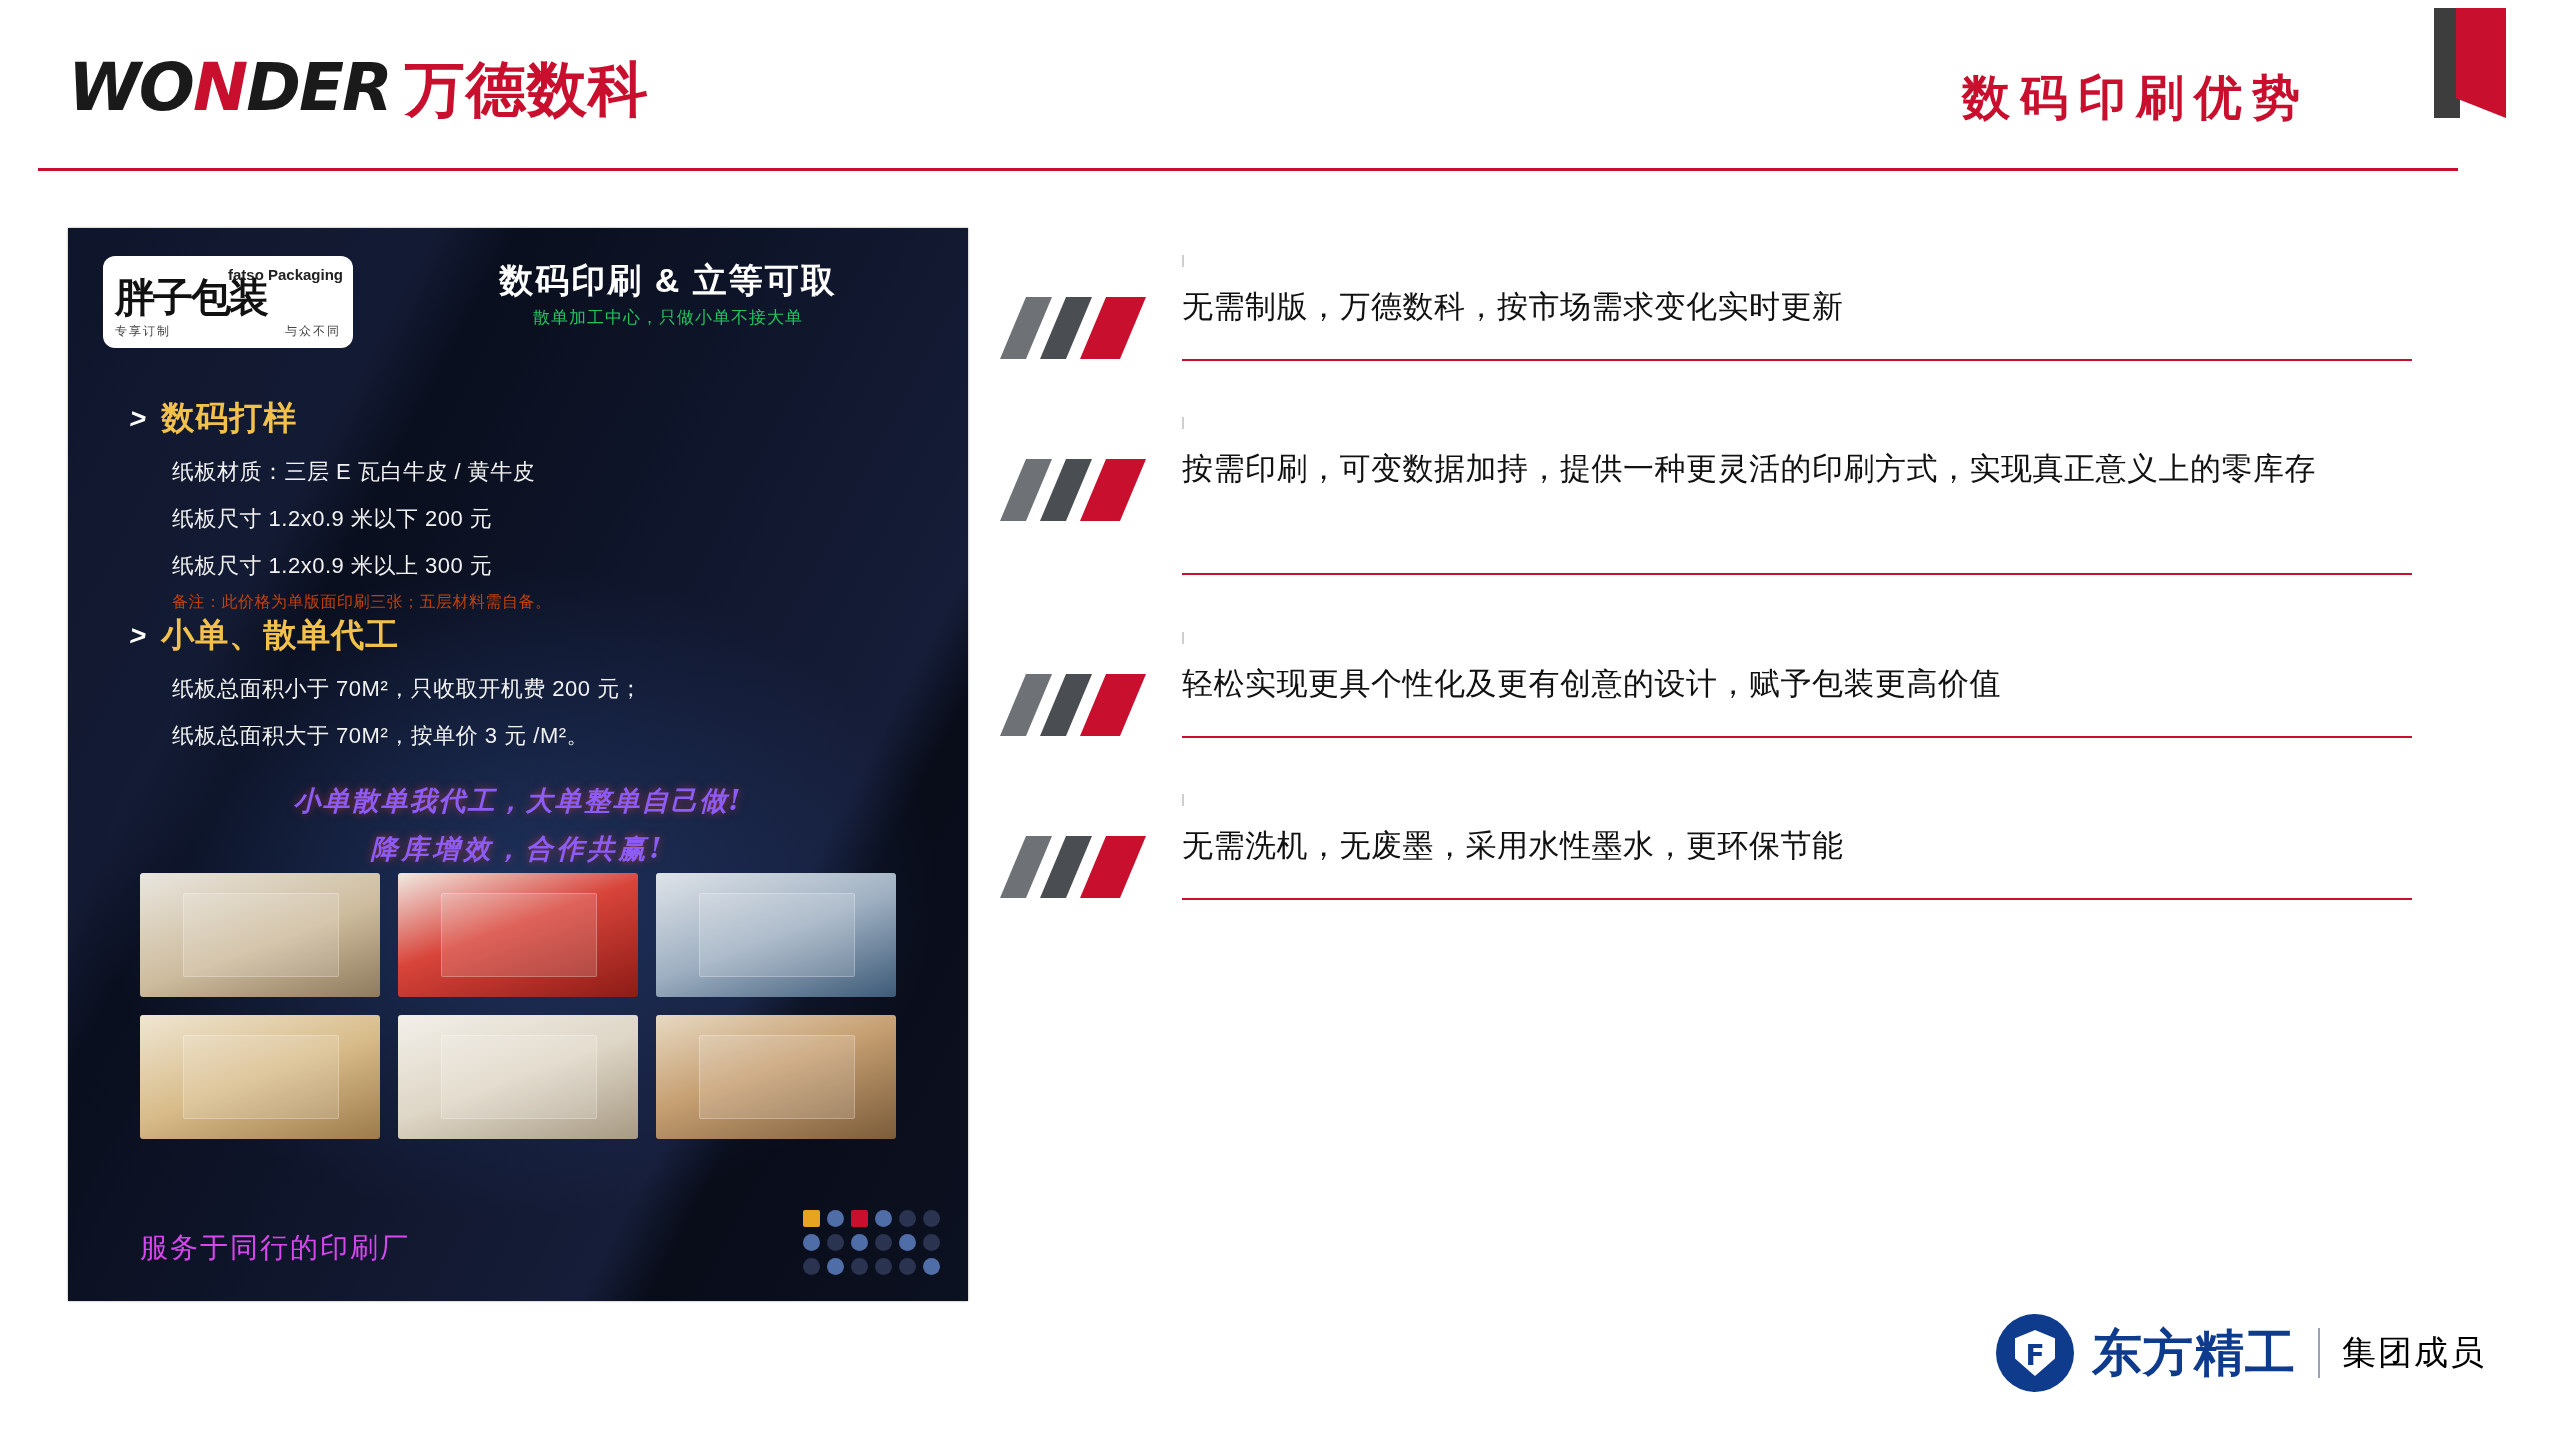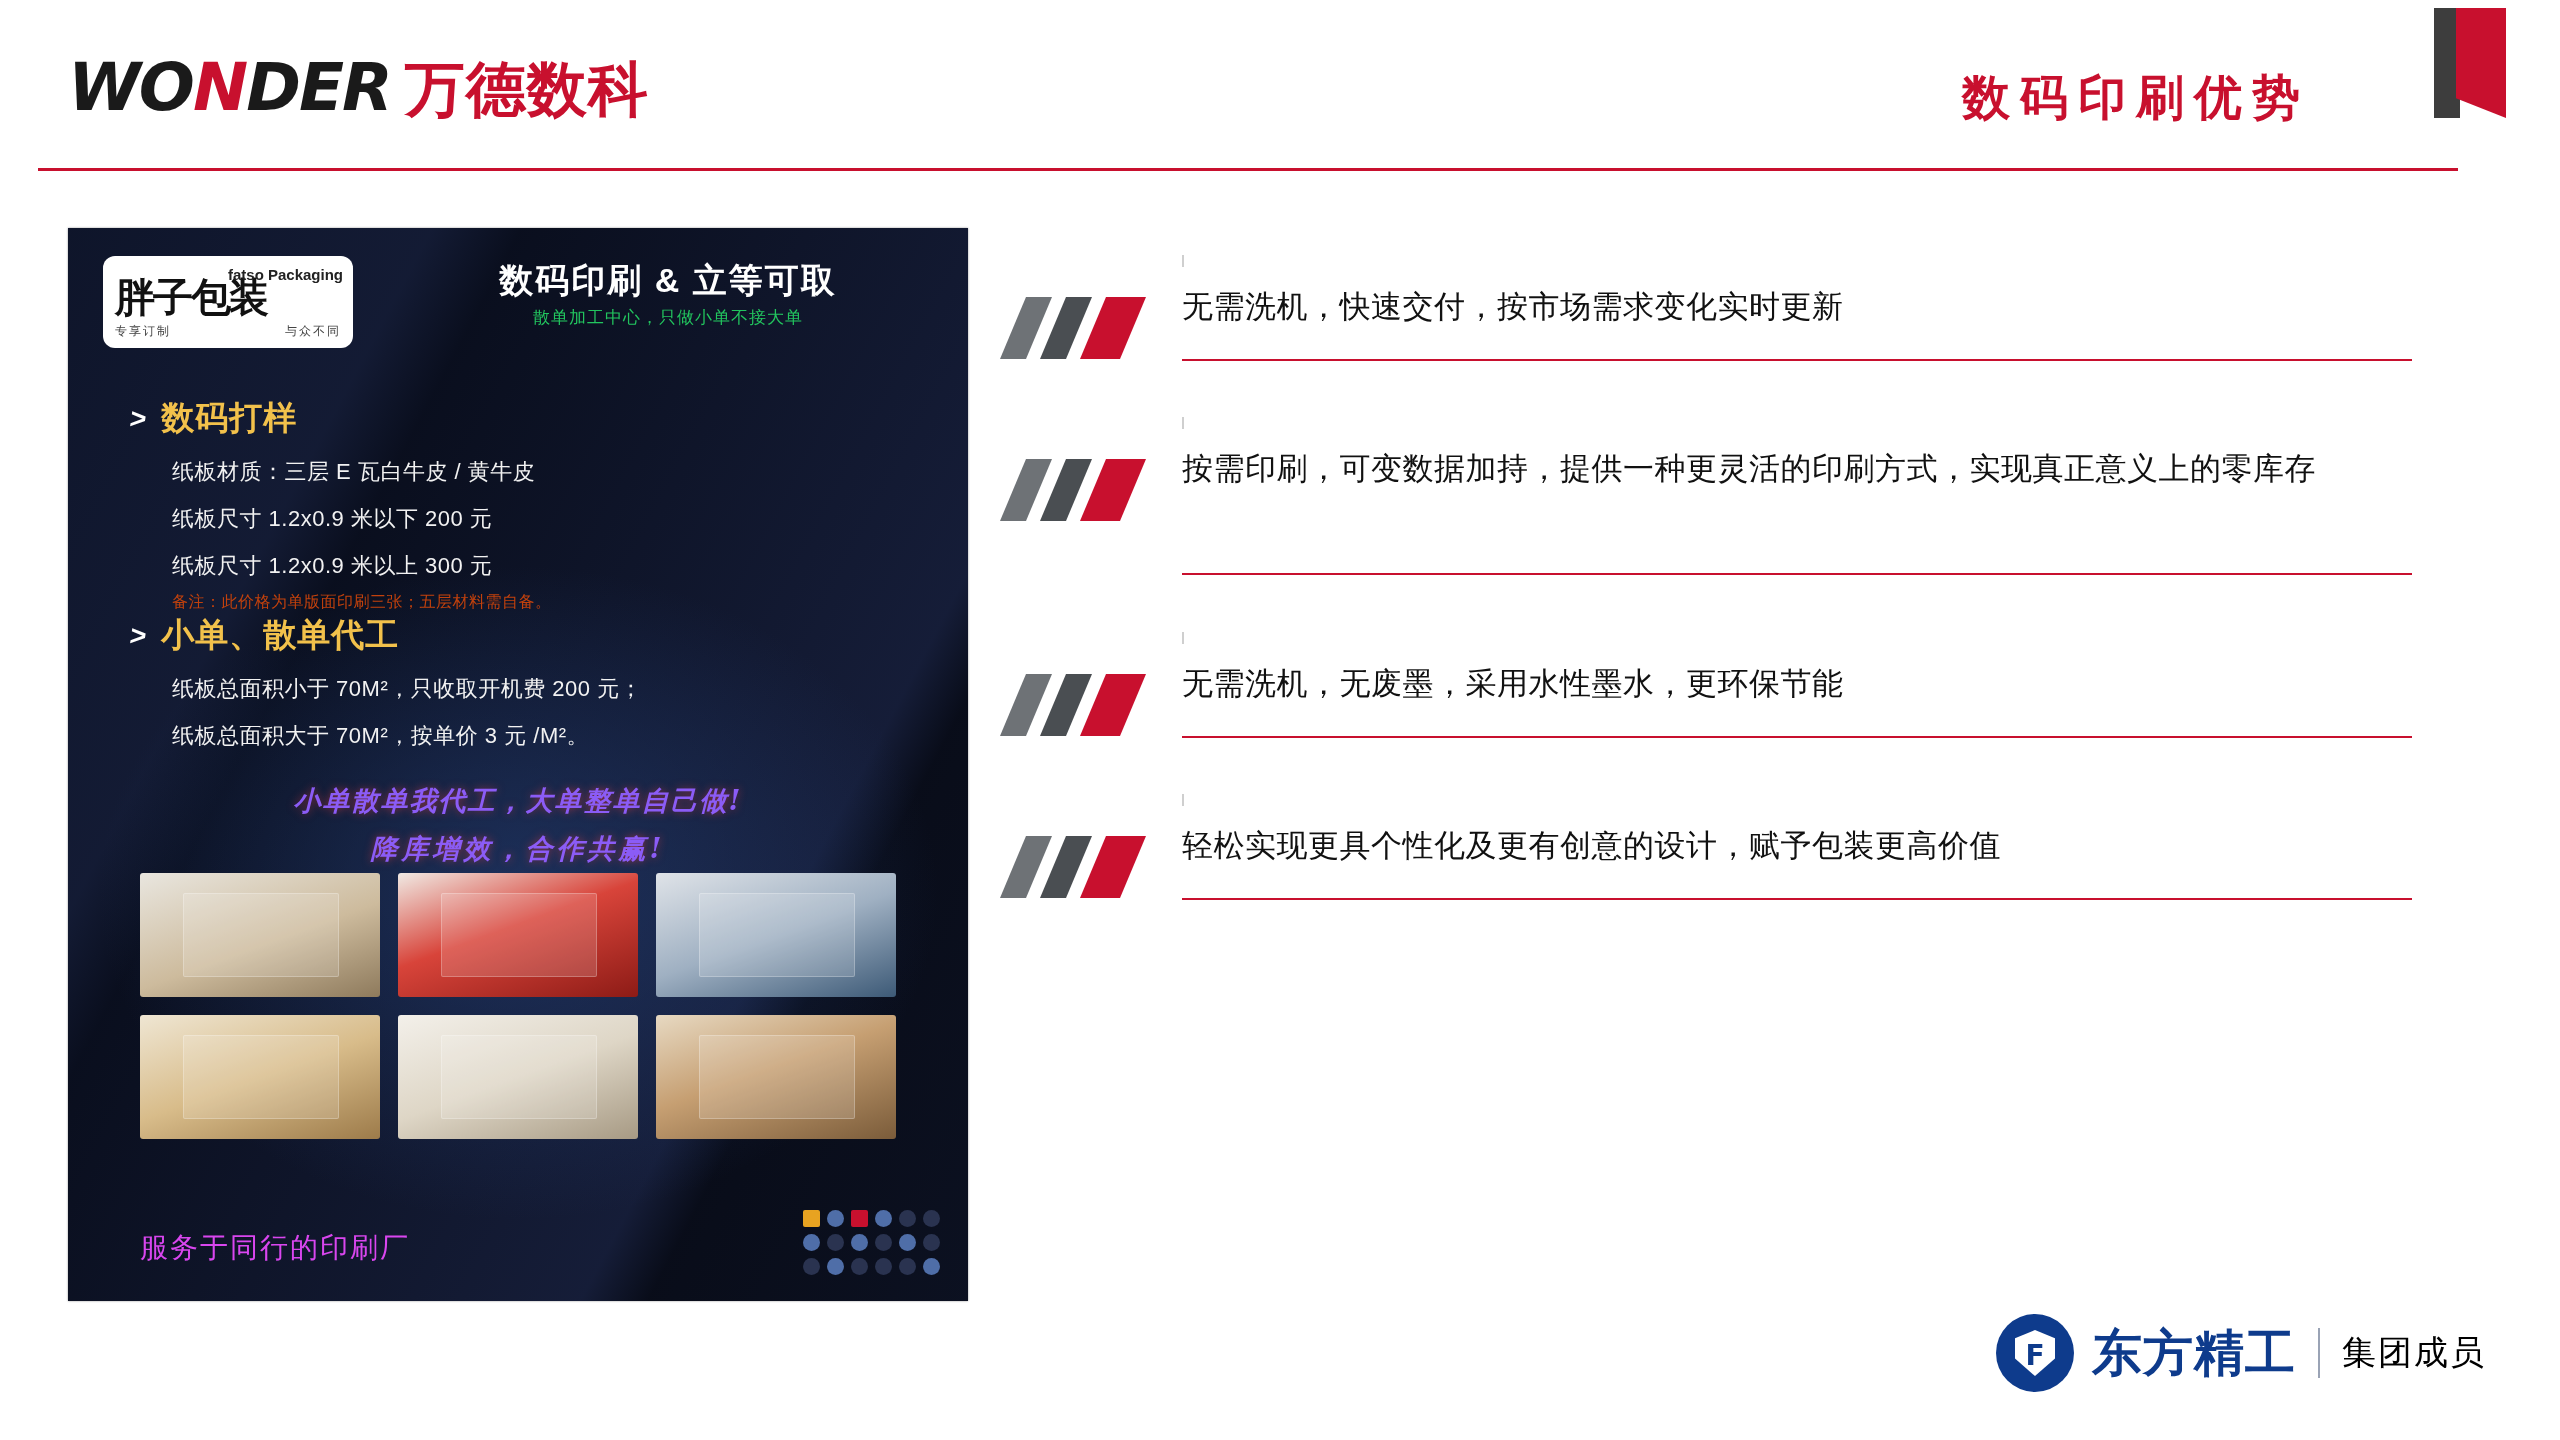--- a/index.html
+++ b/index.html
@@ -487,57 +487,57 @@
 
 <div class="bullets">
 
   <div class="bullet one">
     <div class="tick"></div>
     <div class="chev">
       <span class="c1"></span>
         <span class="c2"></span>
         <span class="c3"></span>
     </div>
-    <div class="btext">无需洗机，快速交付，按市场需求变化实时更新</div>
+    <div class="btext">无需制版，万德数科，按市场需求变化实时更新</div>
     <div class="bline"></div>
   </div>
 
   <div class="bullet two">
     <div class="tick"></div>
     <div class="chev">
       <span class="c1"></span>
         <span class="c2"></span>
         <span class="c3"></span>
     </div>
     <div class="btext">按需印刷，可变数据加持，提供一种更灵活的印刷方式，实现真正意义上的零库存</div>
     <div class="bline"></div>
   </div>
 
+  <div class="bullet three">
+    <div class="tick"></div>
+    <div class="chev">
+      <span class="c1"></span>
+        <span class="c2"></span>
+        <span class="c3"></span>
+    </div>
+    <div class="btext">轻松实现更具个性化及更有创意的设计，赋予包装更高价值</div>
+    <div class="bline"></div>
+  </div>
+
   <div class="bullet four">
     <div class="tick"></div>
     <div class="chev">
       <span class="c1"></span>
         <span class="c2"></span>
         <span class="c3"></span>
     </div>
     <div class="btext">无需洗机，无废墨，采用水性墨水，更环保节能</div>
     <div class="bline"></div>
   </div>
 
-  <div class="bullet three">
-    <div class="tick"></div>
-    <div class="chev">
-      <span class="c1"></span>
-        <span class="c2"></span>
-        <span class="c3"></span>
-    </div>
-    <div class="btext">轻松实现更具个性化及更有创意的设计，赋予包装更高价值</div>
-    <div class="bline"></div>
-  </div>
-
 </div>
 
 <div class="footer-logo">
   <div class="fl-mark"></div>
   <div class="fl-name">东方精工</div>
   <div class="fl-div"></div>
   <div class="fl-sub">集团成员</div>
 </div>
 
 </body></html>

